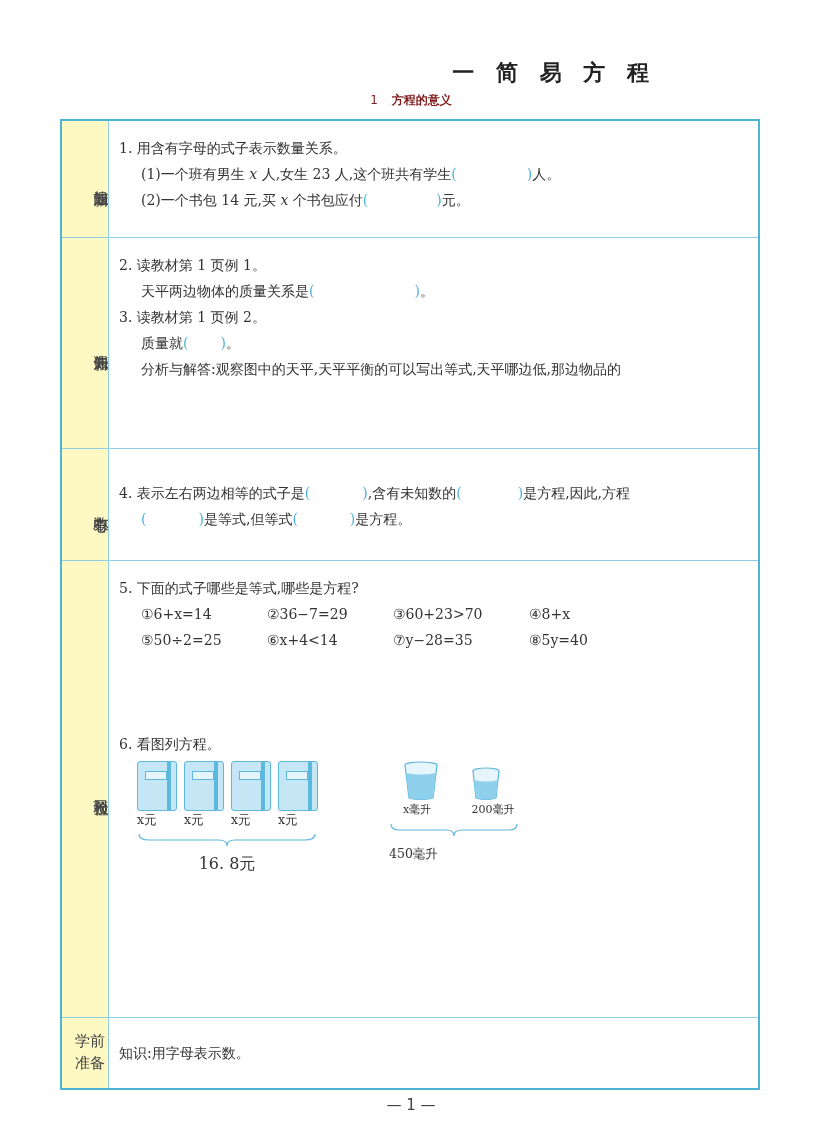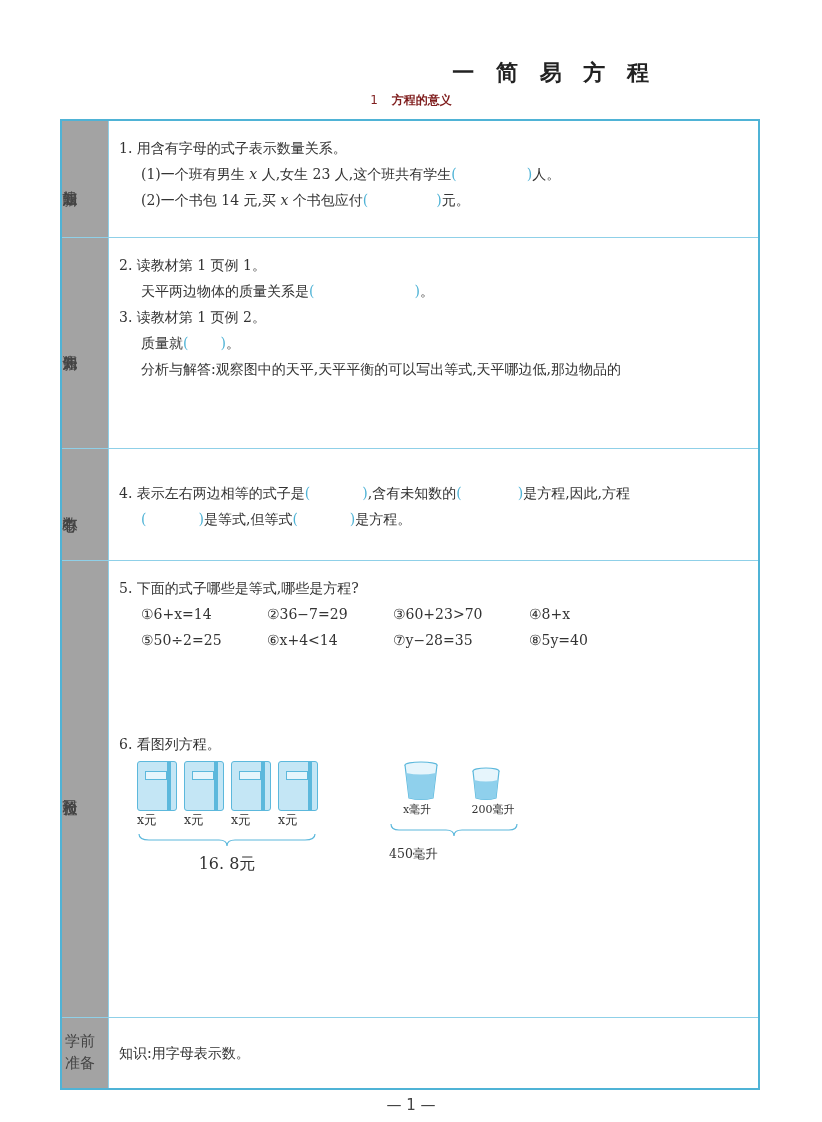--- a/index.html
+++ b/index.html
@@ -3,21 +3,21 @@
 <meta charset="utf-8">
 <style>
   html, body { margin: 0; padding: 0; background: #ffffff; }
   body { width: 822px; height: 1122px; position: relative; font-family: "DejaVu Serif", serif; color: #333; overflow: hidden; }
   .title { position: absolute; top: 58px; left: 0; width: 656px; text-align: right; font-size: 22px; font-weight: bold; letter-spacing: 7px; color: #222; font-family: "DejaVu Sans", sans-serif; }
   .subtitle { position: absolute; top: 92px; left: 0; width: 822px; text-align: center; font-size: 12px; font-weight: bold; color: #7f1d1d; font-family: "DejaVu Sans", sans-serif; }
   .subtitle .num { margin-right: 14px; font-weight: normal; }
   .sheet { position: absolute; left: 60px; top: 119px; width: 700px; border: 2px solid #4fb3d6; box-sizing: border-box; }
   .row { display: flex; border-bottom: 1px solid #8fd0e8; box-sizing: border-box; }
   .row:last-child { border-bottom: none; }
-  .label { width: 47px; flex: none; background: #a3a3a3; border-right: 1px solid #8fd0e8; display: flex; align-items: center; justify-content: flex-start; box-sizing: border-box; }
+  .label { width: 47px; flex: none; background: #fef9c3; border-right: 1px solid #8fd0e8; display: flex; align-items: center; justify-content: flex-end; box-sizing: border-box; }
   .label span { writing-mode: vertical-rl; text-orientation: upright; font-size: 15px; color: #444; letter-spacing: 0px; line-height: 1.0; }
   .label.twocol span { writing-mode: horizontal-tb; width: 36px; text-align: center; line-height: 1.45; font-size: 15px; }
   .content { flex: 1; padding: 14px 8px 0 10px; font-size: 14px; line-height: 26px; color: #333; }
   .indent { padding-left: 22px; }
   .blank { color: #4fb3d6; }
   .blank-space { display: inline-block; }
   .math { font-family: "DejaVu Serif", serif; }
   .ital { font-style: italic; }
   .exprs { display: grid; grid-template-columns: 126px 126px 136px 110px; padding-left: 22px; }
   .figs { display: flex; padding-left: 18px; margin-top: 4px; }

